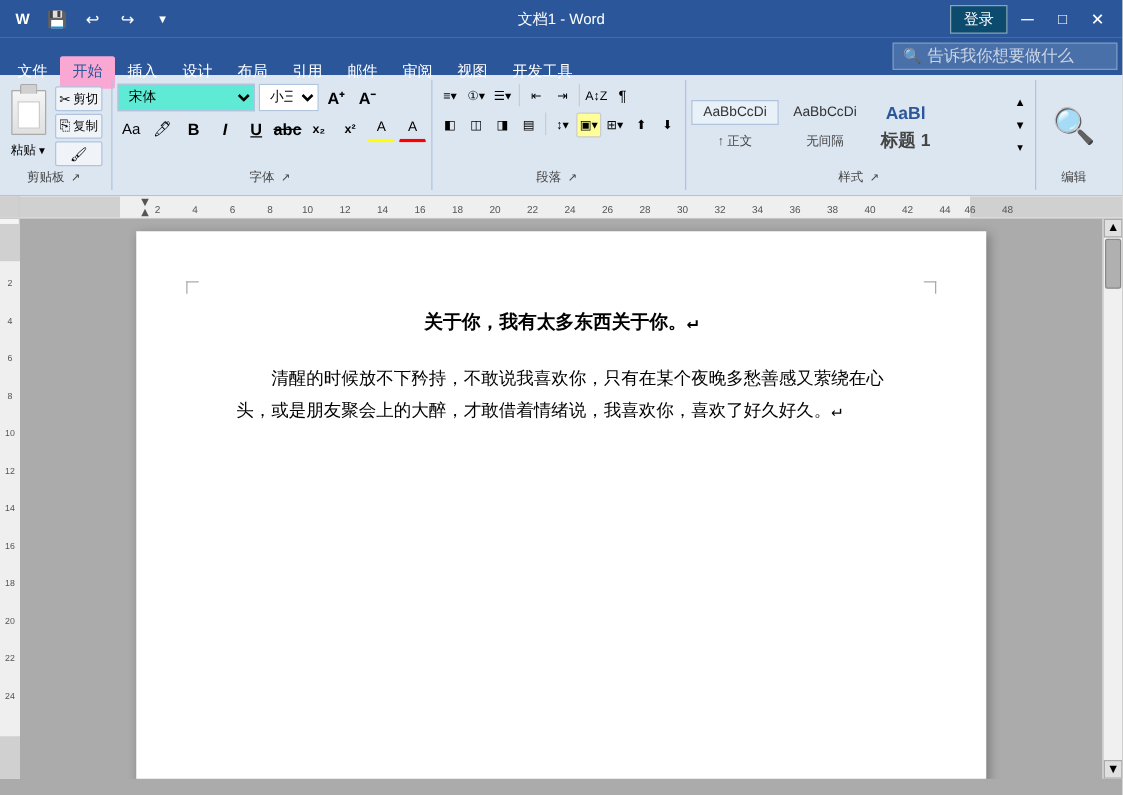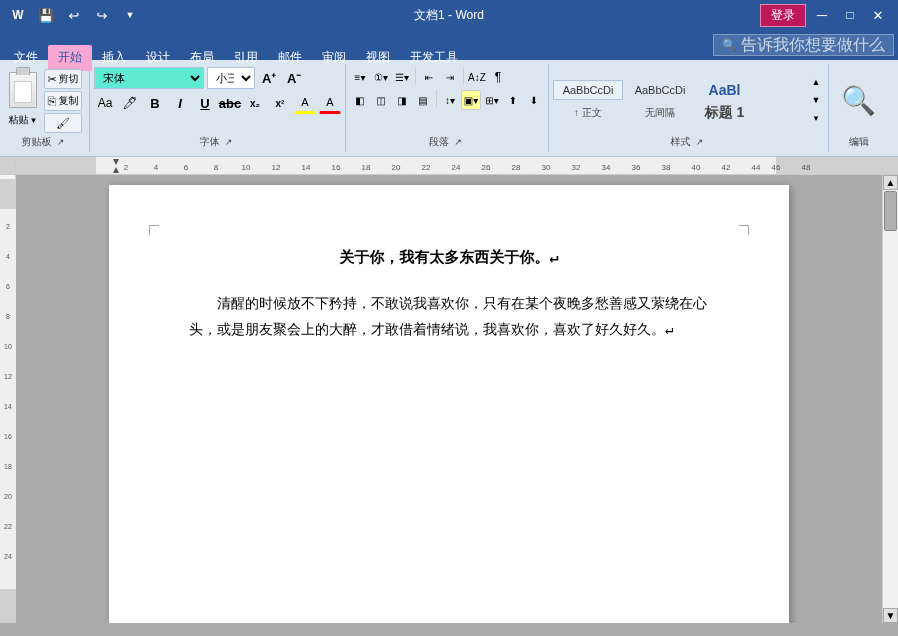--- a/index.html
+++ b/index.html
@@ -14,21 +14,21 @@
       justify-content: space-between;
       padding: 0 8px;
       color: white;
       font-size: 12px;
     }
     .title-bar-left { display: flex; align-items: center; gap: 8px; }
     .title-bar-center { position: absolute; left: 50%; transform: translateX(-50%); font-size: 12px; color: white; }
     .title-bar-right { display: flex; align-items: center; gap: 4px; margin-left: auto; }
     .win-control { width: 24px; height: 28px; display: flex; align-items: center; justify-content: center; cursor: pointer; color: white; font-size: 11px; }
     .login-btn {
-      background: #be185d;
+      background: #0c4a6e;
       border: 1px solid rgba(255,255,255,0.5);
       color: white;
       padding: 2px 10px;
       font-size: 12px;
       cursor: pointer;
     }
 
     
     .menu-bar {
       height: 30px;
@@ -267,21 +267,21 @@
   <div class="menu-item">设计</div>
   <div class="menu-item">布局</div>
   <div class="menu-item">引用</div>
   <div class="menu-item">邮件</div>
   <div class="menu-item">审阅</div>
   <div class="menu-item">视图</div>
   <div class="menu-item">开发工具</div>
 
   <div style="margin-left: auto; display:flex; align-items:center; background: rgba(255,255,255,0.15); border: 1px solid rgba(255,255,255,0.3); height:22px; padding: 0 8px; min-width:180px;">
     <span style="color:rgba(255,255,255,0.7); font-size:12px; margin-right:4px;">🔍</span>
-    <span style="color:rgba(255,255,255,0.7); font-size:16px;text-align:right;">告诉我你想要做什么</span>
+    <span style="color:rgba(255,255,255,0.7); font-size:13px;text-align:right;">告诉我你想要做什么</span>
   </div>
 </div>
 
 <div class="toolbar">
 
   <div class="ribbon-group" style="width:90px;">
     <div class="ribbon-group-content">
       <div style="display:flex;flex-direction:column;align-items:center;cursor:pointer;">
         <div style="width:38px;height:46px;display:flex;flex-direction:column;align-items:center;justify-content:center;">
 

